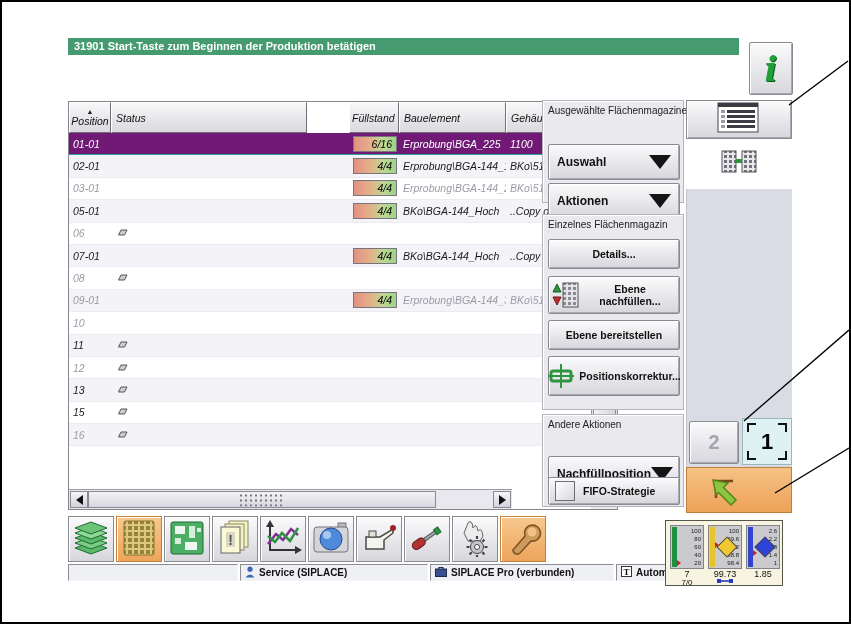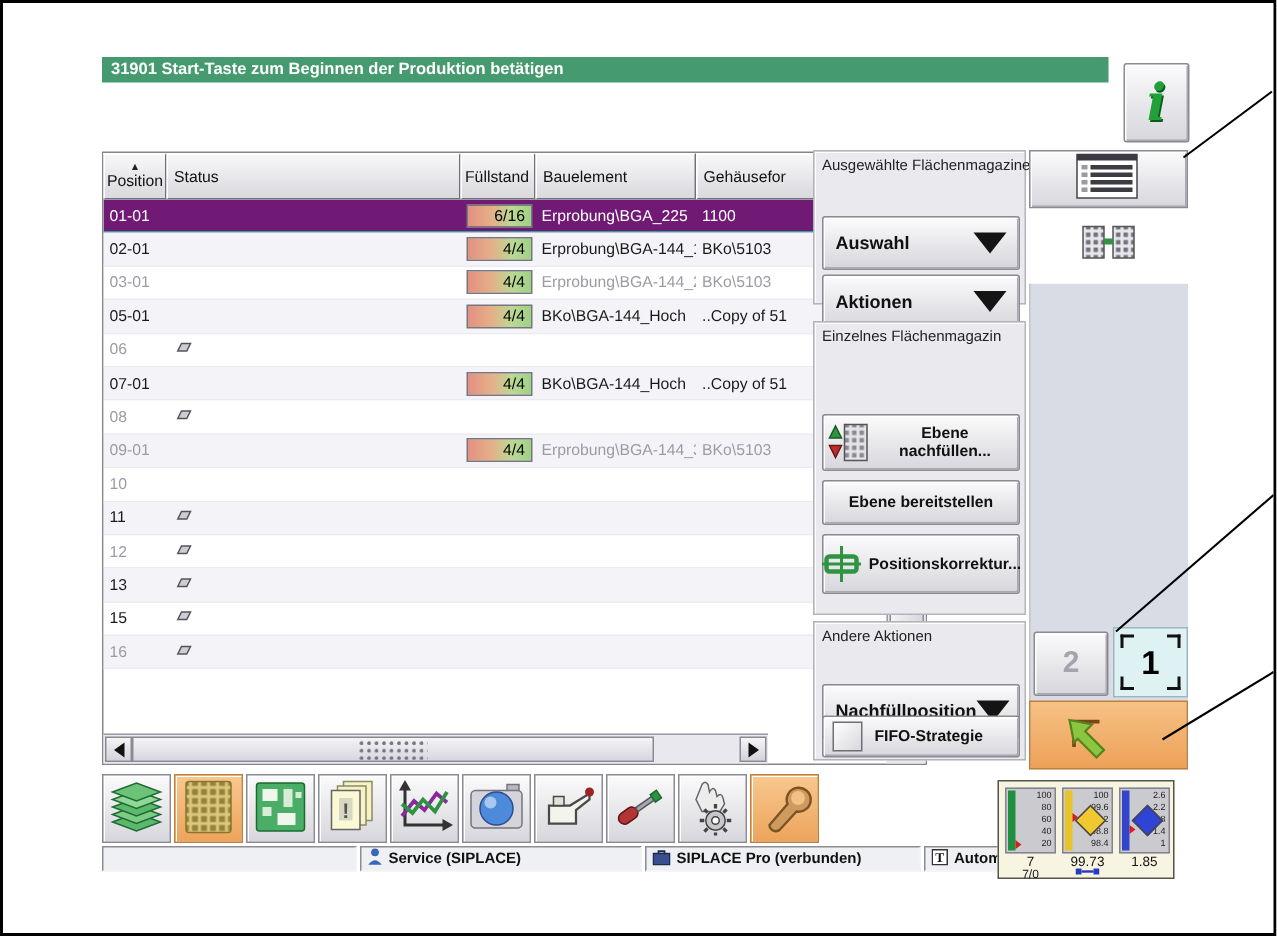--- a/index.html
+++ b/index.html
@@ -8,29 +8,29 @@
   button{font-family:inherit;padding:0;margin:0;cursor:default;}
   .bevel{background:linear-gradient(180deg,#fbfbfc,#d6d6dc);border:1px solid #8a8a92;border-radius:2px;
          box-shadow:inset 1px 1px 0 #ffffff, inset -1px -1px 0 #a8a8b0;}
   
   .msgbar{position:absolute;left:66px;top:36px;width:671px;height:17px;background:#459a6f;color:#fff;
           font-size:11px;font-weight:bold;line-height:17px;padding-left:6px;white-space:nowrap;overflow:hidden;}
   .infobtn{position:absolute;left:747px;top:40px;width:44px;height:53px;display:flex;align-items:center;justify-content:center;}
   .info-i{font-family:"DejaVu Serif",serif;font-style:italic;font-weight:bold;font-size:34px;color:#21a038;
           text-shadow:1px 1px 0 #0a5c1e;line-height:1;}
   
-  .tablewrap{position:absolute;left:66px;top:99px;width:550px;height:409px;border:1px solid #85858d;background:#fff;}
+  .tablewrap{position:absolute;left:66px;top:99px;width:550px;height:409px;border:1px solid #85858d;background:#fff;font-style:italic;}
   .thead{display:flex;height:31px;}
   .hcell{border:1px solid;border-color:#fff #70707a #70707a #fff;background:linear-gradient(#f8f8f9,#d9d9de);
          font-size:10.5px;color:#111;display:flex;align-items:center;padding-left:4px;overflow:hidden;white-space:nowrap;}
   .hcell.c-pos{flex-direction:column;justify-content:center;padding-left:0;}
   .sortmark{font-size:7px;line-height:7px;color:#222;}
   .c-pos{width:42px;flex:none;}
   .c-status{width:196px;flex:none;}
-  .c-fuell{width:50px;flex:none;}
+  .c-fuell{width:50px;flex:none;margin-left:42px;}
   .c-bau{width:107px;flex:none;}
   .c-geh{flex:1;min-width:0;}
   .tbody{height:358px;overflow:hidden;}
   .trow{height:22.4px;display:flex;align-items:center;font-size:10.5px;color:#1a1a1a;border-bottom:1px solid #ebebf1;background:#fff;}
   .trow:nth-child(even){background:#f4f4f8;}
   .trow .c{padding-left:4px;overflow:hidden;white-space:nowrap;height:100%;display:flex;align-items:center;}
   .trow.selected{background:#701a75;color:#fff;border-bottom-color:#2da19b;}
   .trow.dim{color:#9b9ba4;}
   .badge{display:block;width:100%;height:16px;line-height:14px;background:linear-gradient(90deg,#e29181,#e6ad88 35%,#bcd894 70%,#9ed285);
          border:1px solid #76767e;text-align:right;padding-right:4px;color:#000;font-size:10.5px;}
@@ -298,20 +298,23 @@
       <span class="dd-arrow"></span>
     </button>
     <button class="ddbtn bevel" style="top:63px">
       <span>Aktionen</span>
       <span class="dd-arrow"></span>
     </button>
   </div>
 
   <div class="groupbox g1">
     <div class="paneltitle">Einzelnes Flächenmagazin</div>
+    <button class="gbtn bevel" style="top:24px;height:30px">
+      <span>Details...</span>
+    </button>
     <button class="gbtn bevel" style="top:61px;height:38px">
       <span class="bicn">
           <svg width="28" height="28">
             <defs>
               <pattern id="pg3" width="5" height="5" patternUnits="userSpaceOnUse">
                 <rect width="5" height="5" fill="#e4e4e8"></rect>
                 <rect x="1" y="1" width="3" height="3" fill="#8a8a94"></rect>
               </pattern>
             </defs>
             <rect x="11" y="2" width="15" height="24" fill="url(#pg3)" stroke="#555"></rect>

